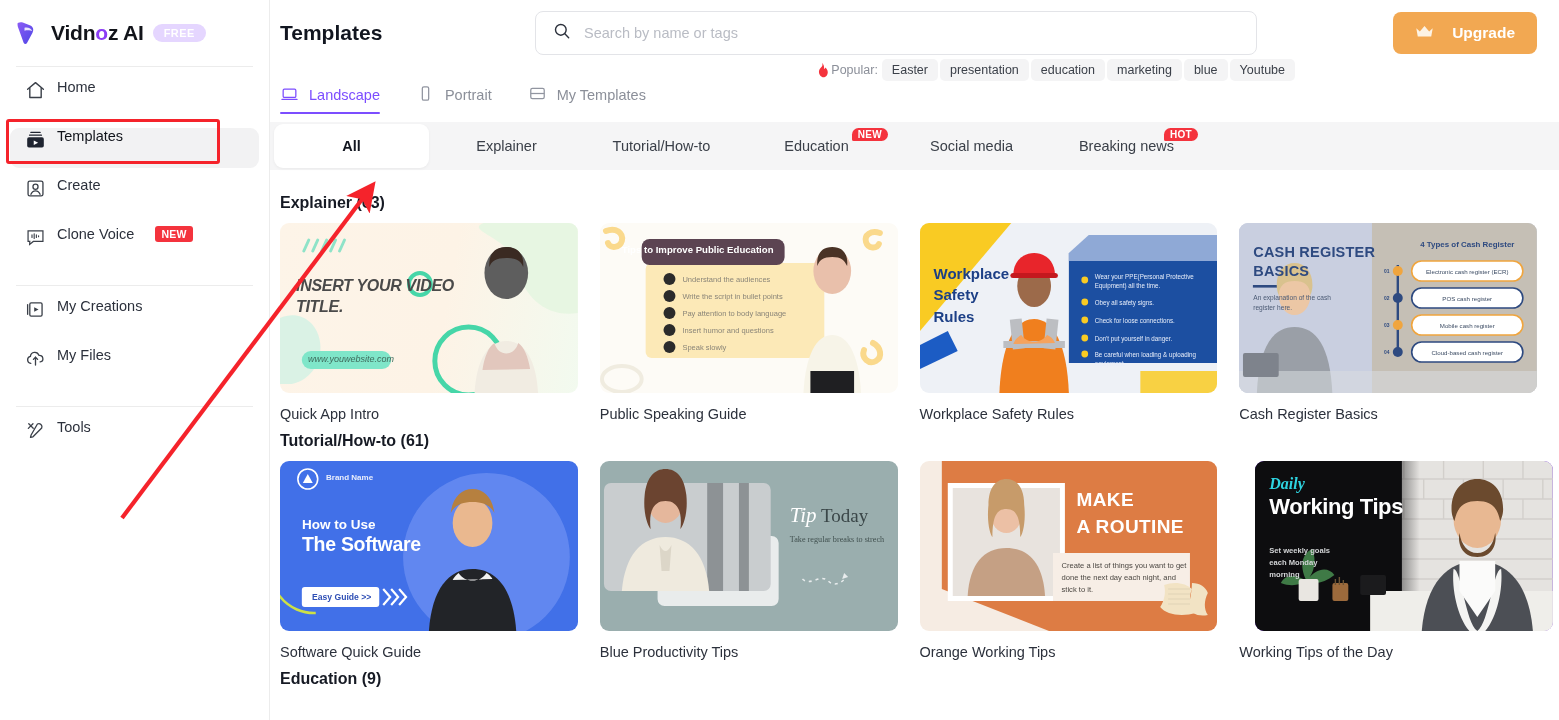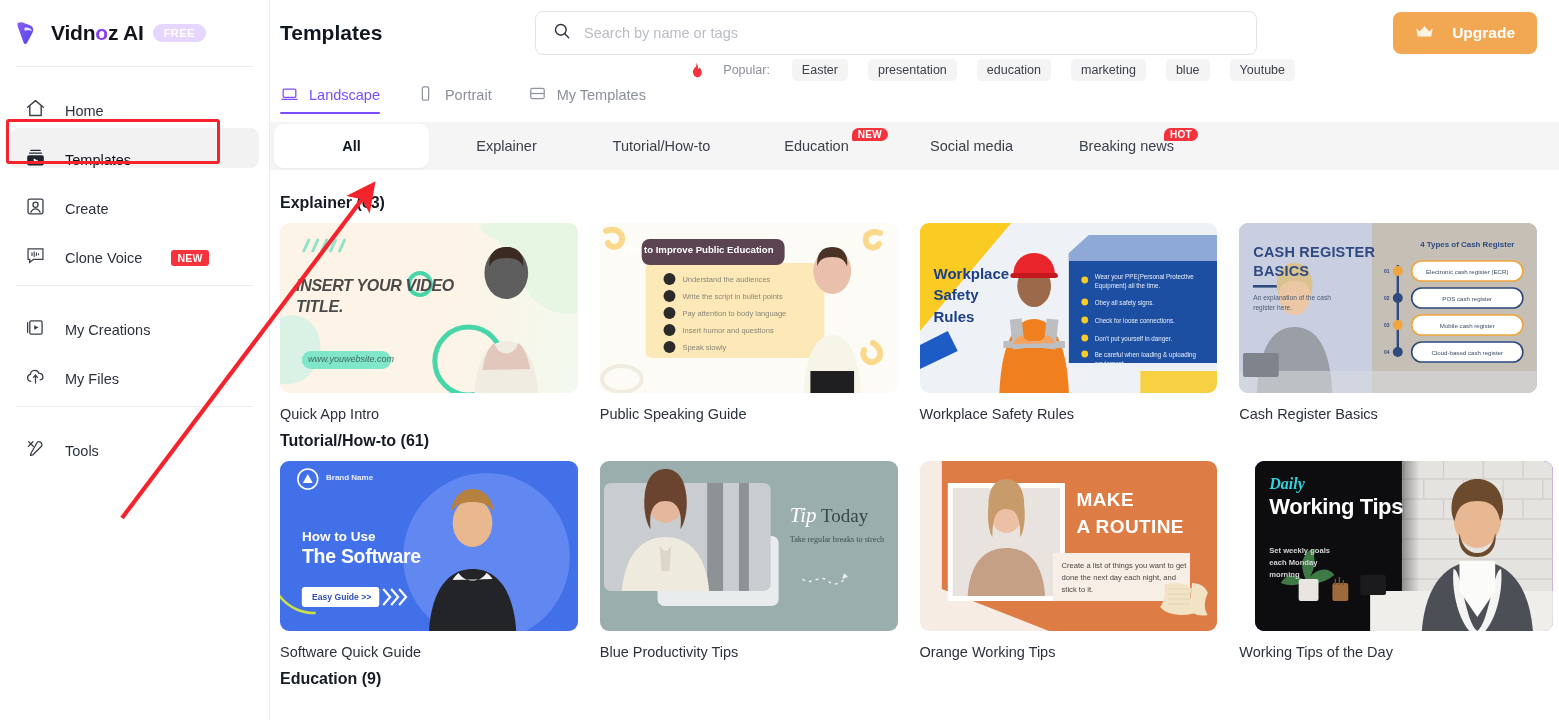--- a/index.html
+++ b/index.html
@@ -28,21 +28,21 @@
   }
   .brand-name .o { color: #8b3df5; }
   .brand-badge {
     background: #e5d6ff; color: #ffffff; font-size: 11px; font-weight: bold;
     padding: 3px 11px; border-radius: 11px; letter-spacing: .4px;
   }
   .sb-divider { height: 1px; background: #ececec; margin: 0 16px; }
 
   .nav-group { padding: 12px 10px 10px 10px; }
   .nav-item {
-    display: flex; align-items: flex-end; gap: 19px;
+    display: flex; align-items: flex-start; gap: 11px;
     height: 40px; padding: 0 14px; margin: 0 0 9px 0;
     border-radius: 9px; cursor: pointer; position: relative;
   }
   .nav-item.active { background: #f2f2f3; }
   .nav-icon { width: 22px; height: 22px; flex: 0 0 22px; display: flex; align-items: center; justify-content: center; }
   .nav-label { font-size: 14.5px; color: #2c313c; white-space: nowrap; }
   .nav-item.active .nav-label { color: #10131a; }
   .tag-new {
     background: #f4333d; color: #fff; font-size: 10.5px; font-weight: bold;
     border-radius: 3px; padding: 2px 6px; margin-left: 10px; letter-spacing: .3px;
@@ -63,21 +63,21 @@
     display: flex; align-items: center; padding: 0 16px; gap: 12px; background:#fff;
   }
   .search-input {
     border: none; outline: none; font-size: 14.5px; color: #2c313c;
     width: 100%; font-family: "Liberation Sans", sans-serif; background: transparent;
   }
   .search-input::placeholder { color: #b9bcc4; }
 
   .popular-row {
     position: absolute; left: 265px; top: 59px; width: 760px;
-    display: flex; align-items: center; gap: 20px;
+    display: flex; align-items: center; gap: 2px;
     justify-content: flex-end; padding-right: 0px;
   }
   .fire-icon { width: 14px; height: 16px; }
   .popular-label { font-size: 12.5px; color: #8b8f99; margin-right: 2px; }
   .tag-chip {
     background: #f4f4f5; color: #3b4049; font-size: 12.5px;
     padding: 4px 10px; border-radius: 5px; cursor: pointer; white-space: nowrap;
   }
 
   .upgrade-btn {
@@ -543,21 +543,21 @@
               </g>
               <rect x="22" y="126" width="78" height="20" rx="3" fill="#fff"></rect>
               <g stroke="#fff" stroke-width="2.2" fill="none">
                 <path d="M104 128l7 8-7 8"></path>
                   <path d="M112 128l7 8-7 8"></path>
                   <path d="M120 128l7 8-7 8"></path>
               </g>
             </svg>
             <div style="position:absolute;left:46px;top:12px;font-size:8px;font-weight:bold;color:#e9eefc;">Brand Name</div>
             <div style="position:absolute;left:22px;top:56px;color:#fff;line-height:1.18;">
-              <div style="font-size:13.5px;font-weight:bold;margin-top:12px;">How to Use</div>
+              <div style="font-size:13.5px;font-weight:bold;">How to Use</div>
               <div style="font-size:19.5px;font-weight:bold;letter-spacing:-.3px;">The Software</div>
             </div>
             <div style="position:absolute;left:32px;top:131px;font-size:8.6px;font-weight:bold;color:#2f4fb5;">
               <span>Easy Guide &gt;&gt;</span>
             </div>
           </div>
           <div class="card-label">Software Quick Guide</div>
         </div>
 
         <div class="card">

